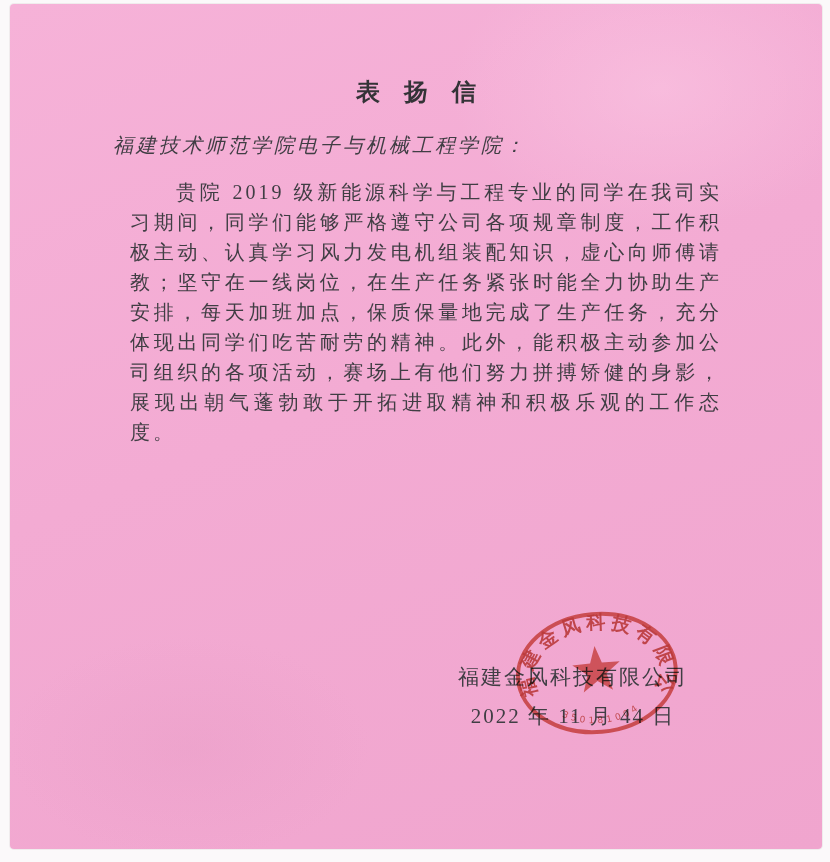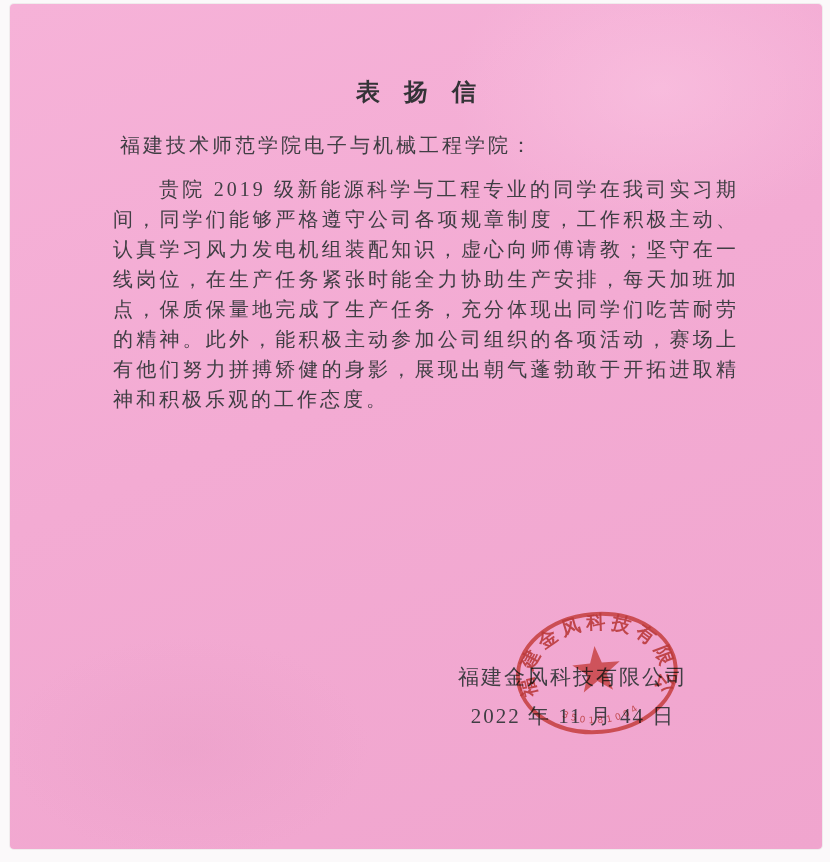--- a/index.html
+++ b/index.html
@@ -47,24 +47,25 @@
     left: 103px;
     top: 126px;
     width: 626px;
     font-size: 20px;
     line-height: 30px;
     letter-spacing: 3px;
     color: #403e44;
     text-align: justify;
   }
   .salutation {
-    margin: 0 0 14px 7px;
+    margin: 0 0 14px 0;
+    font-style: italic;
   }
   .para {
-    margin: 0;
+    margin: 17px;
     text-indent: 46px;
   }
   .signature {
     position: absolute;
     left: 418px;
     top: 654px;
     width: 290px;
     text-align: center;
     color: #403e44;
     font-size: 21px;

